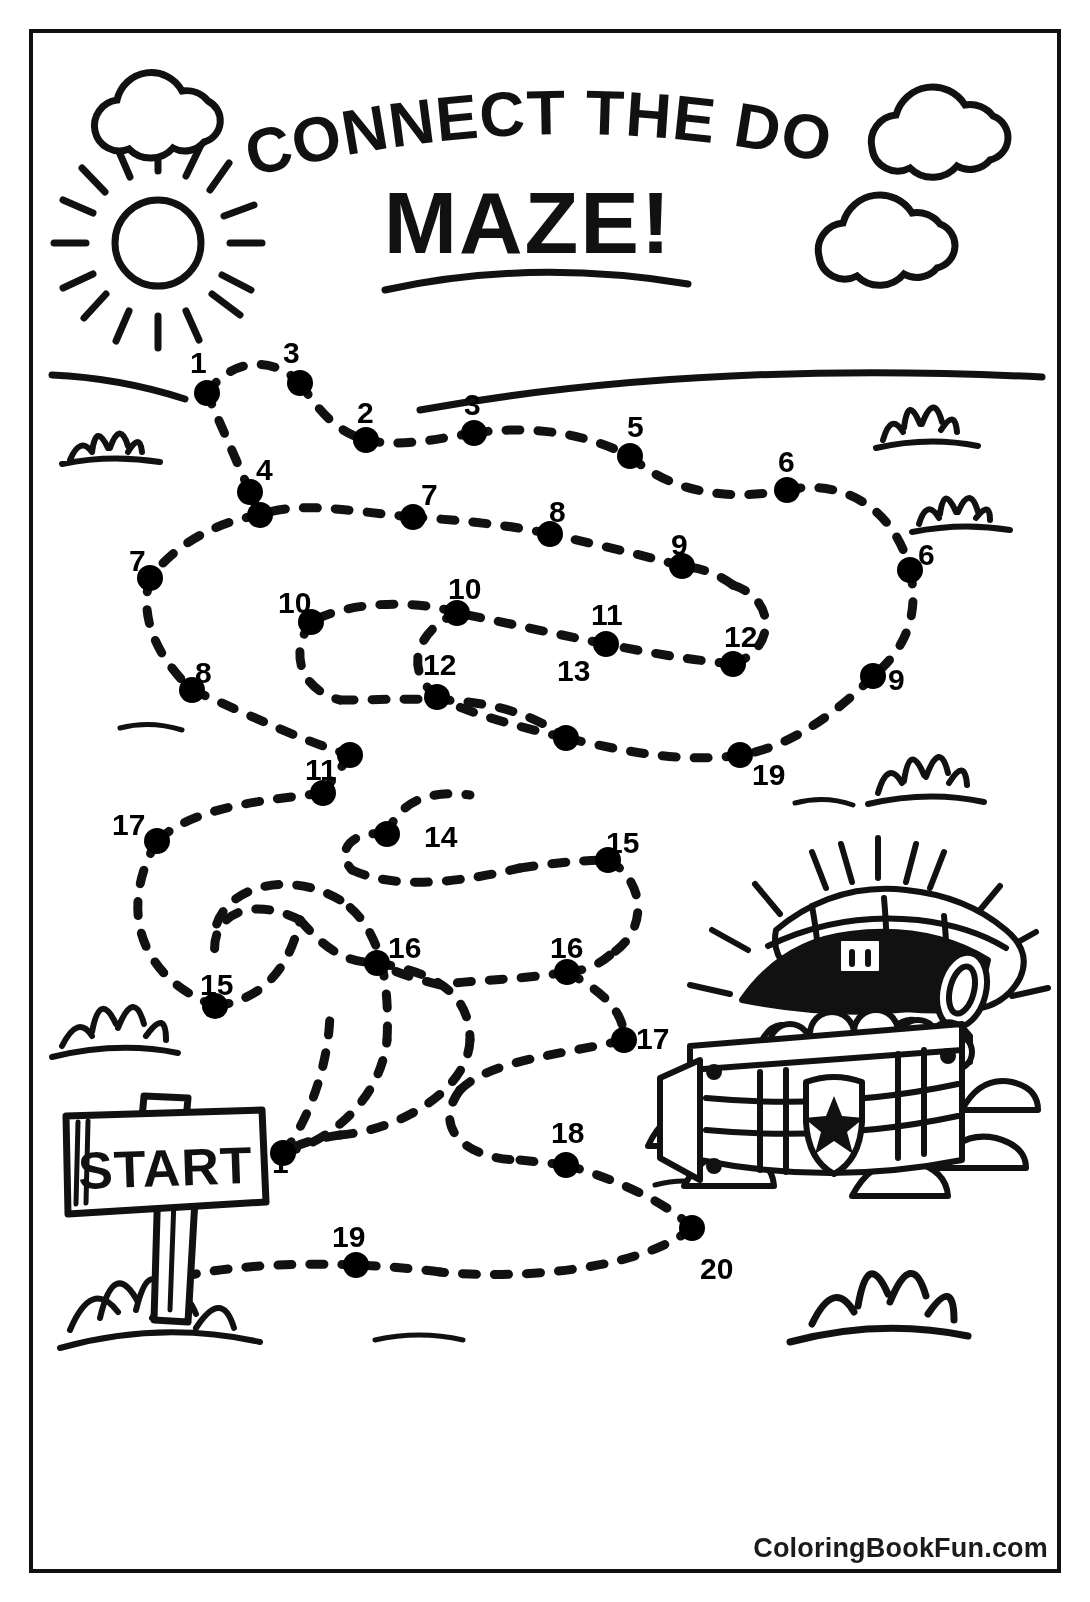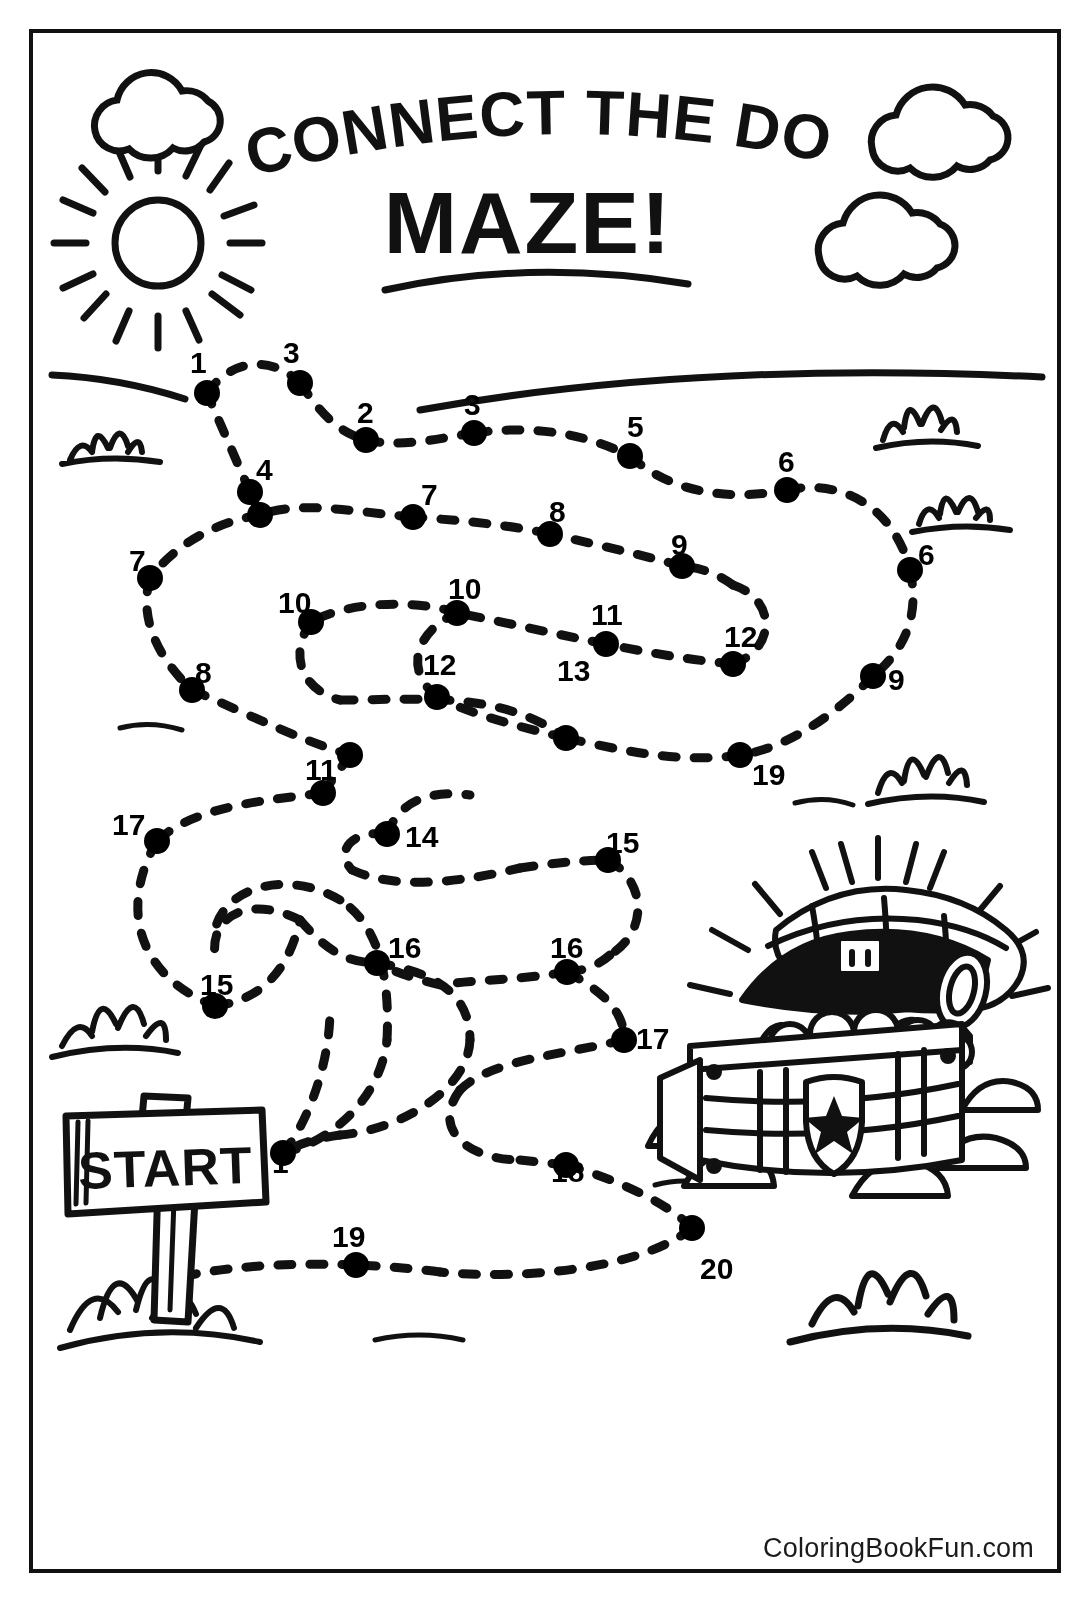--- a/index.html
+++ b/index.html
@@ -11,27 +11,27 @@
     overflow:hidden;
     position:relative;
   }
   #page{
     position:absolute;left:0;top:0;width:1090px;height:1602px;
     background:#ffffff;
   }
   #sheet{position:absolute;left:0;top:0;width:1090px;height:1602px;}
   .footer{
     position:absolute;
-    right:56px;
+    right:42px;
     bottom:38px;
     font-family:"Liberation Sans", sans-serif;
     font-size:27px;
     letter-spacing:0.2px;
     color:#1b1b1b;
-    font-weight:400;
+    font-weight:700;
     white-space:nowrap;
   }
   .dotnum{
     position:absolute;
     font-family:"Liberation Sans", sans-serif;
     font-weight:bold;
     font-size:30px;
     color:#000;
     line-height:1;
     white-space:nowrap;
@@ -328,27 +328,27 @@
       <div class="dotnum" style="left: 129px; top: 546px;">7</div>
       <div class="dotnum" style="left: 278px; top: 588px;">10</div>
       <div class="dotnum" style="left: 448px; top: 574px;">10</div>
       <div class="dotnum" style="left: 591px; top: 600px;">11</div>
       <div class="dotnum" style="left: 724px; top: 622px;">12</div>
       <div class="dotnum" style="left: 195px; top: 658px;">8</div>
       <div class="dotnum" style="left: 423px; top: 650px;">12</div>
       <div class="dotnum" style="left: 557px; top: 656px;">13</div>
       <div class="dotnum" style="left: 305px; top: 755px;">11</div>
       <div class="dotnum" style="left: 112px; top: 810px;">17</div>
-      <div class="dotnum" style="left: 405px; top: 822px; text-align: right;">14</div>
+      <div class="dotnum" style="left: 424px; top: 822px; text-align: right;">14</div>
       <div class="dotnum" style="left: 606px; top: 828px;">15</div>
       <div class="dotnum" style="left: 388px; top: 933px;">16</div>
       <div class="dotnum" style="left: 550px; top: 933px;">16</div>
       <div class="dotnum" style="left: 200px; top: 970px;">15</div>
       <div class="dotnum" style="left: 636px; top: 1024px;">17</div>
-      <div class="dotnum" style="left: 551px; top: 1118px; margin-top: 39px;">18</div>
+      <div class="dotnum" style="left: 551px; top: 1118px;">18</div>
       <div class="dotnum" style="left: 272px; top: 1148px;">1</div>
       <div class="dotnum" style="left: 700px; top: 1212px; margin-top: 42px;">20</div>
       <div class="dotnum" style="left: 332px; top: 1222px;">19</div>
     </div>
 
   <div class="footer">ColoringBookFun.com</div>
 
 </div>
 
 </body></html>

